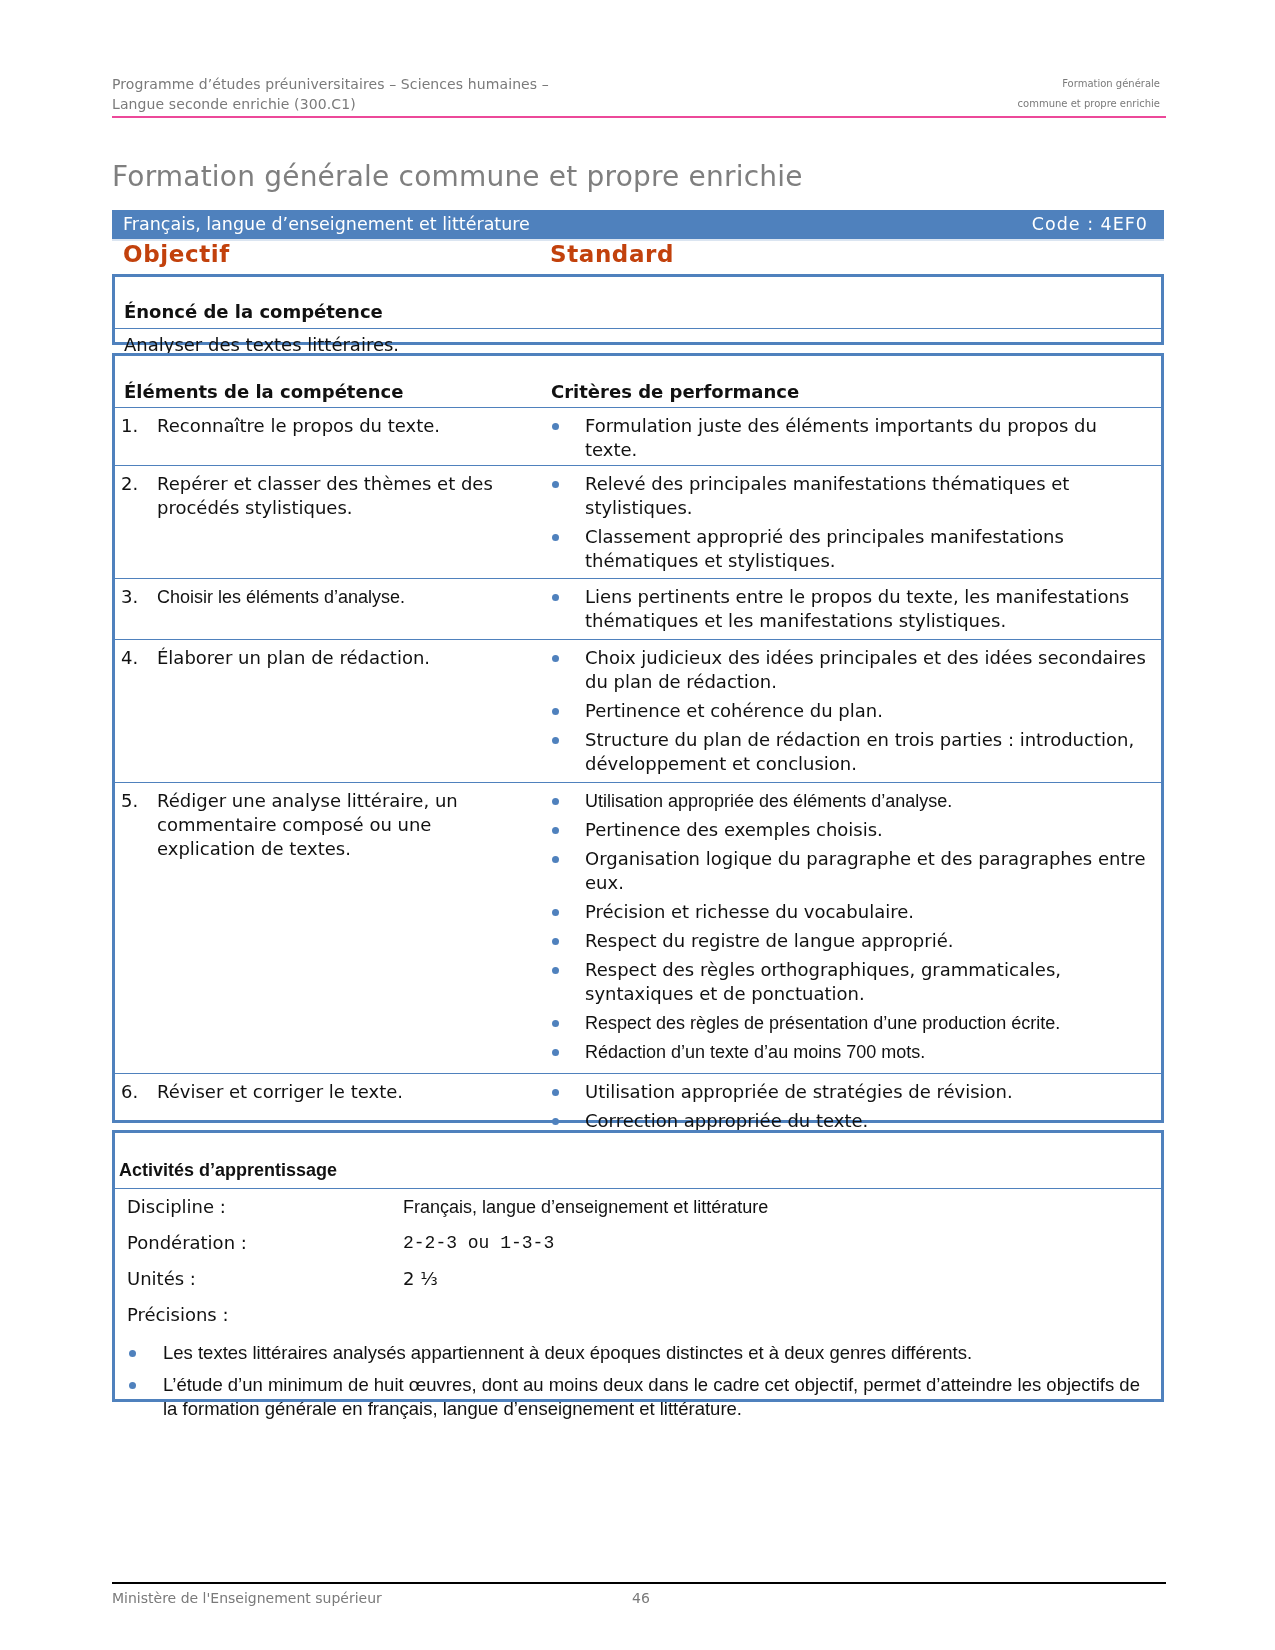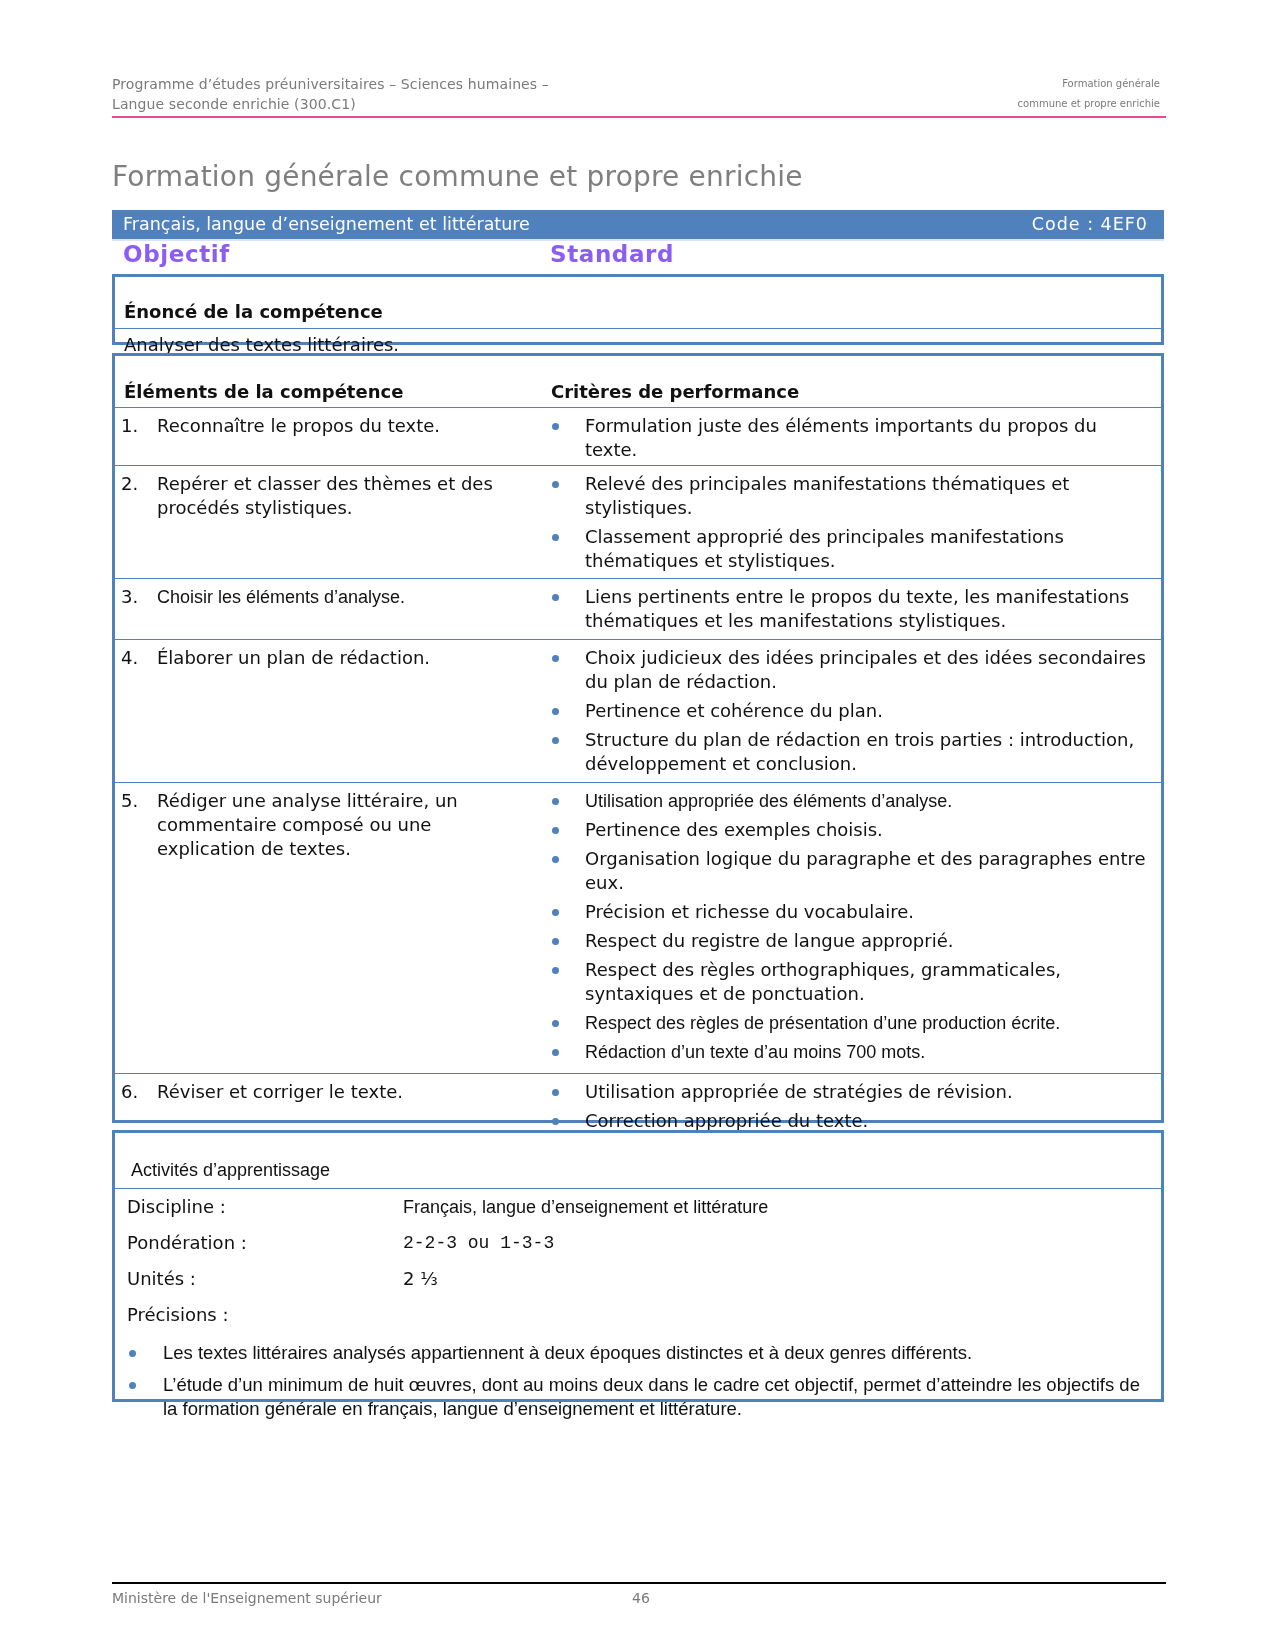--- a/index.html
+++ b/index.html
@@ -11,21 +11,21 @@
   .rh-right { position: absolute; right: 6px; top: 0; font-size: 10px; line-height: 20px; color: #7a7a7a; text-align: right; }
 
   .page-title { position: absolute; left: 112px; top: 160px; font-size: 28px; color: #7f7f7f; font-weight: normal; letter-spacing: 0.2px; }
 
   .course-bar { position: absolute; left: 112px; top: 210px; width: 1052px; height: 29px; background: #4f81bd; color: #fff; font-size: 17.5px; line-height: 29px; }
   .course-bar .course-name { position: absolute; left: 11px; top: 0; }
   .course-bar .course-code { position: absolute; right: 16px; top: 0; letter-spacing: 1px; }
   .course-bar::after { content: ""; position: absolute; left: 0; right: 0; bottom: -2px; height: 2px; background: #dbe5f1; }
 
   .col-heads { position: absolute; left: 112px; top: 241px; width: 1052px; height: 30px; }
-  .col-heads span { position: absolute; top: 0; font-size: 23px; font-weight: bold; color: #8b5cf6; letter-spacing: 0.6px; }
+  .col-heads span { position: absolute; top: 0; font-size: 23px; font-weight: bold; color: #c2410c; letter-spacing: 0.6px; }
   .col-heads .h-obj { left: 11px; }
   .col-heads .h-std { left: 438px; }
 
   .box { position: absolute; left: 112px; width: 1052px; border: 3px solid #4f81bd; }
   .box .row { border-top: 1px solid #4f81bd; position: relative; }
   .box .row:first-child { border-top: none; margin-top: 20px; }
 
   .enonce { top: 274px; height: 71px; }
   .enonce .hd { height: 31px; padding-left: 9px; font-size: 18px; font-weight: bold; line-height: 30px; }
   .enonce .bd { height: 34px; padding-left: 9px; font-size: 18px; line-height: 32px; }
@@ -35,21 +35,21 @@
   .elements .hdrow .c1 { position: absolute; left: 9px; }
   .elements .hdrow .c2 { position: absolute; left: 436px; }
   .el-row { position: relative; }
   .el-num { position: absolute; left: 6px; top: 6px; font-size: 18px; line-height: 24px; }
   .el-text { position: absolute; left: 42px; top: 6px; width: 360px; font-size: 18px; line-height: 24px; }
   .crit-list { position: absolute; left: 428px; top: 6px; width: 610px; list-style: none; }
   .crit-list li { position: relative; padding-left: 42px; font-size: 18px; line-height: 24px; margin-bottom: 5px; }
   .crit-list li .bullet { position: absolute; left: 9px; top: 9px; width: 7px; height: 7px; border-radius: 50%; background: #4f81bd; }
 
   .activites { top: 1130px; height: 272px; }
-  .activites .hd { height: 35px; padding-left: 16px; font-size: 18px; font-weight: normal; line-height: 35px; font-family: "Liberation Sans", sans-serif; }
+  .activites .hd { height: 35px; padding-left: 4px; font-size: 18px; font-weight: bold; line-height: 35px; font-family: "Liberation Sans", sans-serif; }
   .act-body { position: relative; height: 232px; }
   .kv { position: absolute; left: 12px; font-size: 18px; line-height: 24px; }
   .kv .k { position: absolute; left: 0; top: 0; white-space: nowrap; }
   .kv .v { position: absolute; left: 276px; top: 0; white-space: nowrap; font-family: "Liberation Sans", sans-serif; }
   .prec-list { position: absolute; left: 12px; top: 152px; width: 1020px; list-style: none; font-family: "Liberation Sans", sans-serif; }
   .prec-list li { position: relative; padding-left: 36px; font-size: 18.5px; line-height: 24px; margin-bottom: 8px; }
   .prec-list li .bullet { position: absolute; left: 2px; top: 9px; width: 7px; height: 7px; border-radius: 50%; background: #4f81bd; }
 
   .footer { position: absolute; left: 112px; top: 1582px; width: 1054px; border-top: 2px solid #000; height: 30px; }
   .footer .ministry { position: absolute; left: 0; top: 6px; font-size: 14px; color: #7a7a7a; }

